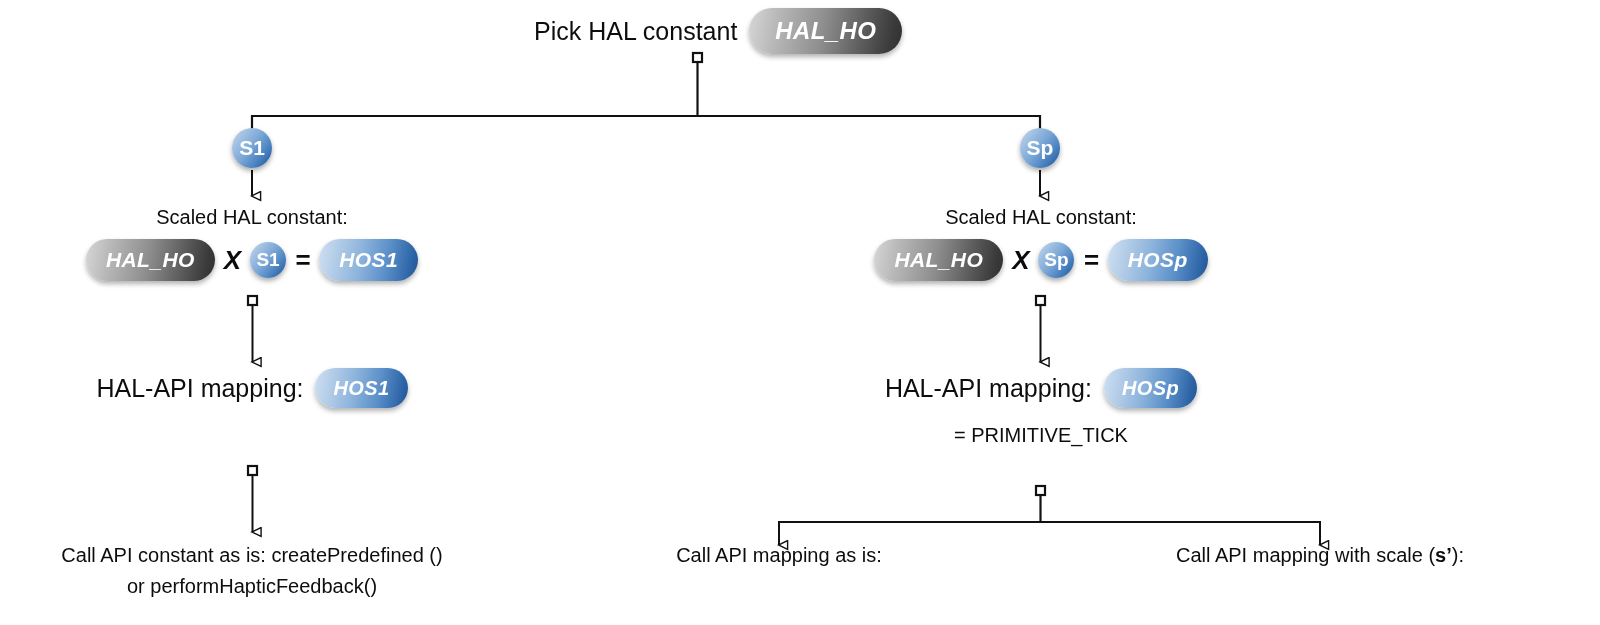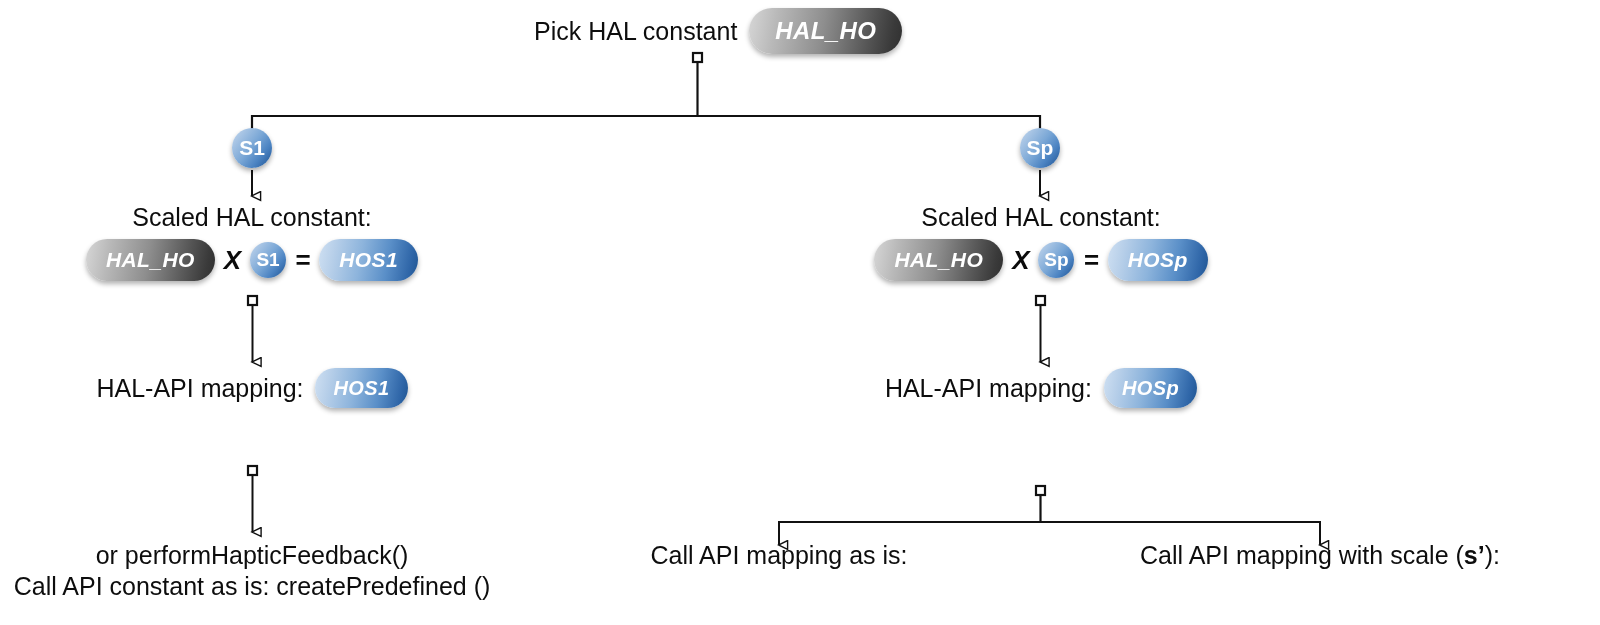--- a/index.html
+++ b/index.html
@@ -25,21 +25,21 @@
     left: 0;
     top: 0;
     width: 1600px;
     height: 625px;
     pointer-events: none;
   }
   .node {
     position: absolute;
   }
   .plain-text {
-    font-size: 25px;
+    font-size: 20px;
     line-height: 31px;
     color: #0d0d0d;
     white-space: nowrap;
     font-family: "Liberation Sans", sans-serif;
   }
   .center-text {
     text-align: center;
   }
 
   
@@ -209,25 +209,26 @@
       <span class="label-inline">HAL-API mapping:</span>
       <span class="pill pill-blue pill-sm">HOS1</span>
     </div>
   </div>
 
   <div class="node" style="left:791px; top:368px; width:500px; text-align:center;">
     <div class="inline-row" style="justify-content:center;">
       <span class="label-inline">HAL-API mapping:</span>
       <span class="pill pill-blue pill-sm">HOSp</span>
     </div>
+    <div class="plain-text center-text" style="margin-top:12px;">= PRIMITIVE_TICK</div>
   </div>
 
   <div class="node" style="left:2px; top:540px; width:500px; text-align:center;">
+    <div class="plain-text center-text">Call API constant as is: createPredefined ()</div>
     <div class="plain-text center-text">or performHapticFeedback()</div>
-    <div class="plain-text center-text">Call API constant as is: createPredefined ()</div>
   </div>
 
   <div class="node" style="left:529px; top:540px; width:500px; text-align:center;">
     <div class="plain-text center-text">Call API mapping as is:</div>
   </div>
 
   <div class="node" style="left:1070px; top:540px; width:500px; text-align:center;">
     <div class="plain-text center-text">
       <span>Call API mapping with scale (</span><b class="strong">s’</b><span>):</span>
     </div>

